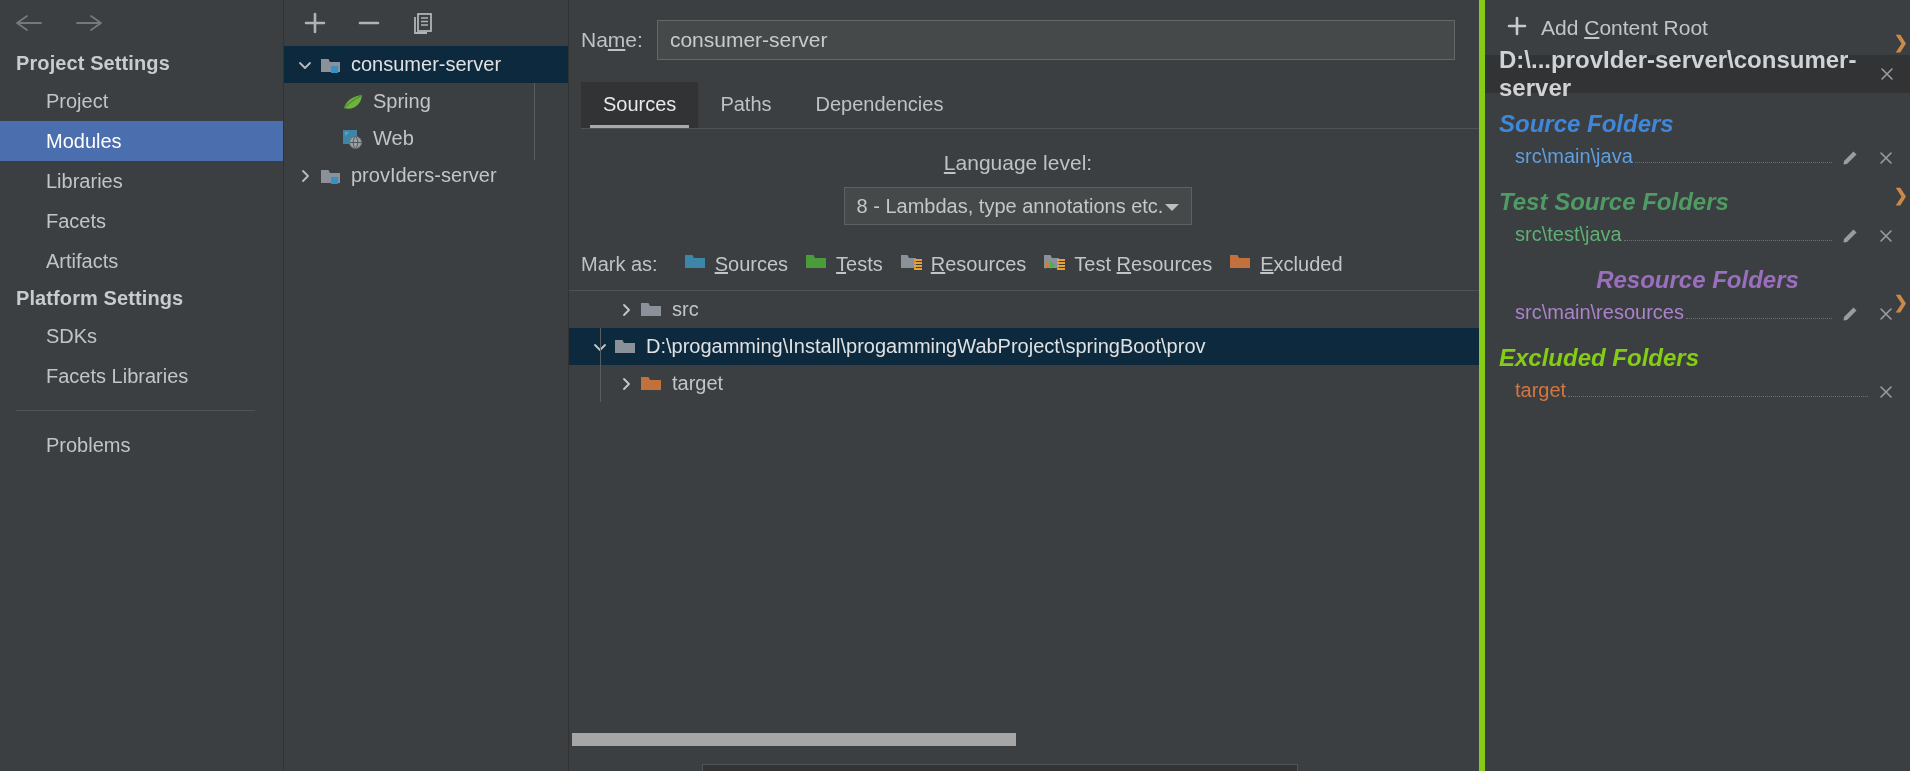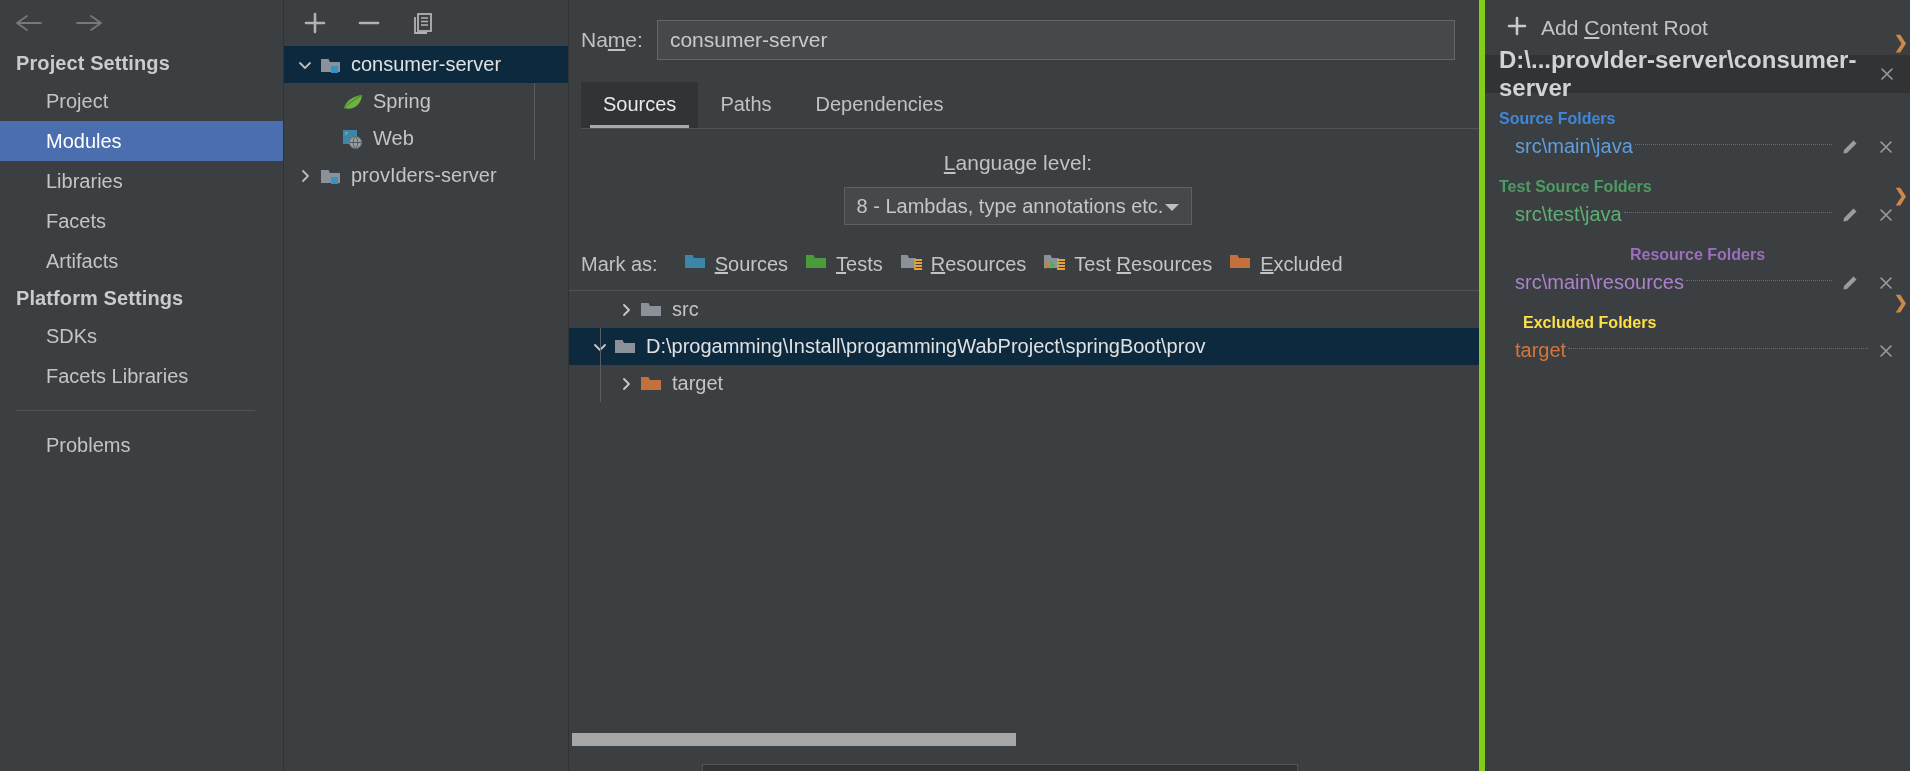--- a/index.html
+++ b/index.html
@@ -326,31 +326,32 @@
     height: 38px;
     padding: 0 14px 0 14px;
     font-size: 24px;
     font-weight: bold;
     color: #d0d3d5;
   }
   .section {
     padding: 0 14px 0 14px;
   }
   .section-title {
-    font-size: 16px;
+    font-size: 24px;
     font-weight: bold;
     padding: 17px 0 4px 0;
+    font-style: italic;
   }
   .section-title.sources { color: #3f87d8; }
   .section-title.tests { color: #4e9b63; }
   .section-title.resources { color: #9a6fbd; text-align: center; }
-  .section-title.excluded { color: #fde047; margin-left: 24px; }
+  .section-title.excluded { color: #84cc16; }
   .folder-row {
     display: flex;
-    align-items: center;
+    align-items: flex-end;
     gap: 0;
     padding: 3px 0 3px 16px;
     font-size: 20px;
   }
   .folder-name.sources { color: #5f9ee0; }
   .folder-name.tests { color: #5faf75; }
   .folder-name.resources { color: #ab83cc; }
   .folder-name.excluded { color: #d4763f; }
   .dots {
     flex: 1 1 auto;

